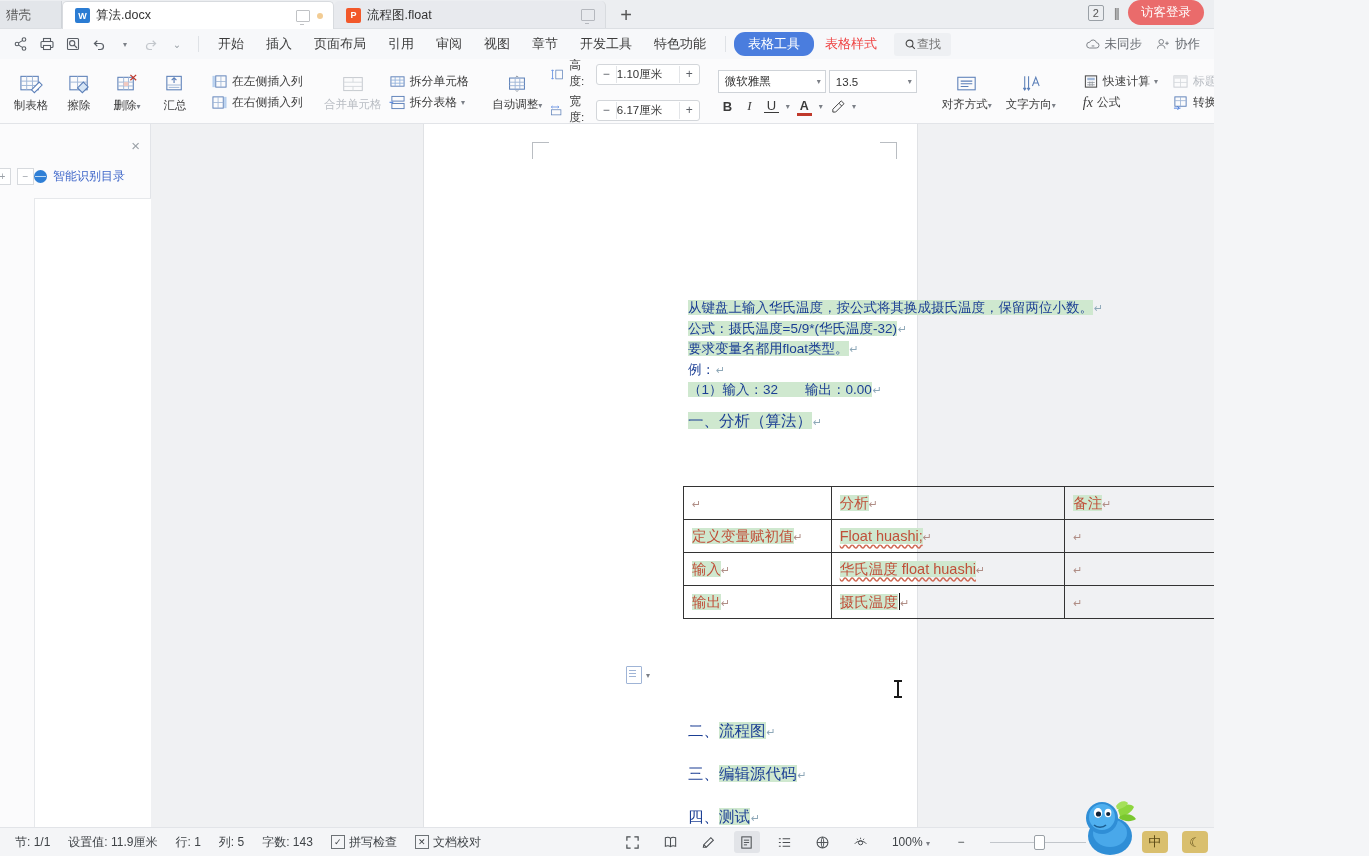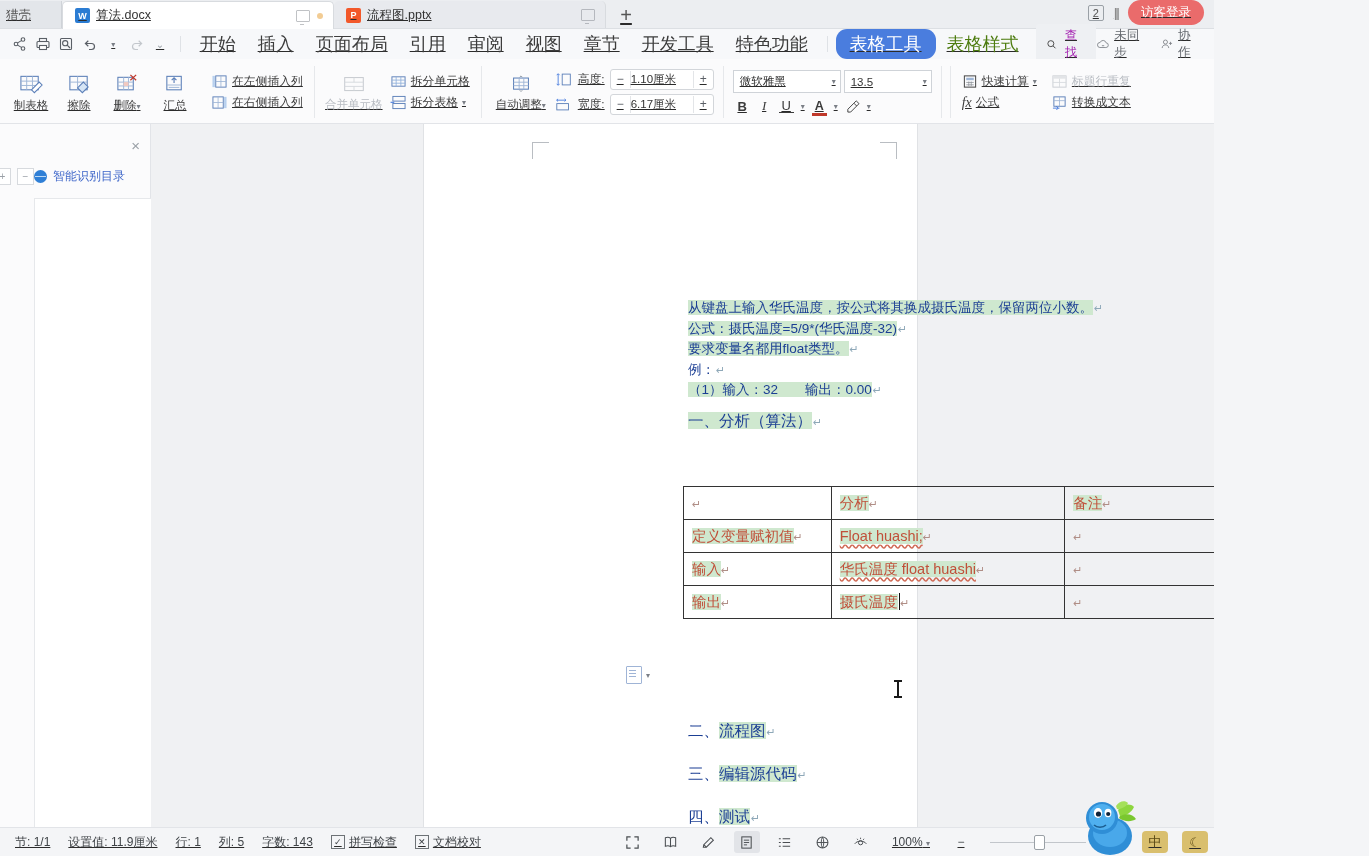--- a/index.html
+++ b/index.html
@@ -2,21 +2,21 @@
 <html><head>
 <meta charset="utf-8">
 <style>
   html,body{margin:0;padding:0;}
   body{
     width:1369px;height:856px;overflow:hidden;
     font-family:"Liberation Sans","DejaVu Sans",sans-serif;
     font-size:12px;color:#2b2b2b;background:#f4f5f7;
     -webkit-font-smoothing:antialiased;
   }
-  .app{position:relative;width:1214px;height:856px;display:flex;flex-direction:column;text-decoration:underline;}
+  .app{position:relative;width:1214px;height:856px;display:flex;flex-direction:column;}
 
   
   .tabbar{height:29px;background:#eceef1;display:flex;align-items:flex-end;position:relative;flex:0 0 auto;}
   .tabbar:after{content:"";position:absolute;left:0;right:0;bottom:0;height:1px;background:#dcdfe3;}
   .tab{height:28px;display:flex;align-items:center;gap:6px;padding:0 10px 0 12px;position:relative;
        box-sizing:border-box;font-size:12.5px;color:#333;}
   .tab.partial{width:62px;background:#e3e6ea;border-right:1px solid #cfd3d8;color:#555;padding:0 6px;
        overflow:hidden;white-space:nowrap;}
   .tab.active{background:#ffffff;width:272px;border-top:1px solid #d8dbdf;border-left:1px solid #d8dbdf;
        border-right:1px solid #d8dbdf;border-top-left-radius:5px;border-top-right-radius:5px;z-index:3;}
@@ -35,24 +35,24 @@
   .tabbar-right{margin-left:auto;display:flex;align-items:center;gap:10px;padding:0 10px 4px 0;}
   .winnum{border:1px solid #9aa0a6;border-radius:2px;font-size:11px;padding:0px 4px;color:#555;line-height:14px;}
   .winbars{letter-spacing:-2px;color:#888;font-size:13px;}
   .guest-btn{background:#ea6b6b;color:#fff;border-radius:13px;padding:4px 13px;font-size:12.5px;white-space:nowrap;}
 
   
   .menubar{height:30px;background:#f7f8fa;display:flex;align-items:center;gap:0;padding:0 8px;flex:0 0 auto;position:relative;}
   .menubar:after{content:"";position:absolute;left:0;right:0;bottom:0;height:0;}
   .qicon{width:26px;height:24px;display:flex;align-items:center;justify-content:center;color:#5a5f66;}
   .qsep{width:1px;height:16px;background:#dfe2e6;margin:0 8px;}
-  .mitem{padding:3px 11px;font-size:18px;color:#3c3c3c;white-space:nowrap;border-radius:3px;}
+  .mitem{padding:3px 11px;font-size:13px;color:#3c3c3c;white-space:nowrap;border-radius:3px;}
   .mitem.pill{background:#4a7dde;color:#fff;border-radius:11px;padding:3px 14px;}
-  .mitem.dim{color:#4d7c0f;}
-  .findbox{display:flex;align-items:center;gap:8px;background:#eef0f3;border-radius:3px;padding:3px 10px;margin-left:6px;color:#a21caf;}
+  .mitem.dim{color:#ef4444;}
+  .findbox{display:flex;align-items:center;gap:0;background:#eef0f3;border-radius:3px;padding:3px 10px;margin-left:6px;color:#737373;}
   .menubar-right{margin-left:auto;display:flex;align-items:center;gap:13px;padding-right:6px;color:#65696f;font-size:12.5px;}
   .mr-item{display:flex;align-items:center;gap:4px;}
 
   
   .ribbon{height:62px;background:#fbfbfc;border-bottom:1px solid #e2e4e8;display:flex;align-items:stretch;
           padding:2px 0 0 2px;flex:0 0 auto;overflow:hidden;position:relative;}
   .rgroup{display:flex;align-items:stretch;padding:0 5px;}
   .rsep{width:1px;background:#e6e8eb;margin:5px 4px;}
   .bigbtn{width:46px;display:flex;flex-direction:column;align-items:center;justify-content:center;gap:2px;
           font-size:11.5px;color:#3d3d3d;padding:0 1px;text-align:center;line-height:1.1;}
@@ -154,21 +154,21 @@
       <span class="ficon word">W</span>
       <span class="tname">算法.docx</span>
       <span class="tact">
         <span class="monitor-ic"></span>
         <span class="dot-amber"></span>
       </span>
     </div>
 
     <div class="tab inactive">
       <span class="ficon ppt">P</span>
-      <span class="tname">流程图.pptx</span>
+      <span class="tname">流程图.float</span>
       <span class="tact">
         <span class="monitor-ic"></span>
       </span>
     </div>
 
     <div class="newtab">+</div>
 
     <div class="tabbar-right">
       <span class="winnum">2</span>
       <span class="winbars">|||</span>
@@ -412,20 +412,36 @@
             <path d="M3 11 9.5 4.5l3 3L6 14H3z" fill="none" stroke="#3a3a3a" stroke-width="1"></path>
             <path d="M9.5 4.5 12 2l3 3-2.5 2.5" fill="none" stroke="#3a3a3a" stroke-width="1"></path>
           </svg>
         </span>
         <span class="caret">▾</span>
       </div>
     </div>
 
     <div class="rsep"></div>
 
+    <div class="rgroup">
+      <div class="bigbtn" style="width:62px">
+        <svg class="svgi" width="27" height="22" viewBox="0 0 28 22">
+          <rect x="5" y="3" width="18" height="13" fill="none" stroke="#5b7fb8" stroke-width="1.1"></rect>
+          <path d="M8 7h12M8 9.8h12M8 12.6h8" stroke="#5b7fb8" stroke-width="1.1"></path>
+        </svg>
+        <span class="lbl"><span>对齐方式</span><span class="caret">▾</span></span>
+      </div>
+      <div class="bigbtn" style="width:62px">
+        <svg class="svgi" width="27" height="22" viewBox="0 0 28 22">
+          <path d="M8 2v14M12 2v14M6.6 14 8 16.2 9.4 14M10.6 14 12 16.2 13.4 14" fill="none" stroke="#5b7fb8" stroke-width="1.1"></path>
+          <path d="M16 12 19.5 3 23 12M17.3 9h4.5" fill="none" stroke="#5b7fb8" stroke-width="1.1"></path>
+        </svg>
+        <span class="lbl"><span>文字方向</span><span class="caret">▾</span></span>
+      </div>
+    </div>
 
     <div class="rsep"></div>
 
     <div class="rgroup stack">
       <div class="smbtn">
         <svg class="svgi" width="16" height="15" viewBox="0 0 16 16">
           <rect x="2" y="2" width="12" height="12" fill="none" stroke="#4a4a4a" stroke-width="1.1"></rect>
           <rect x="4" y="4" width="8" height="2.6" fill="#9fb6d6"></rect>
           <path d="M4 9h8M4 11.5h8M6.7 8v5M9.3 8v5" stroke="#8a8f95" stroke-width=".8"></path>
         </svg>

